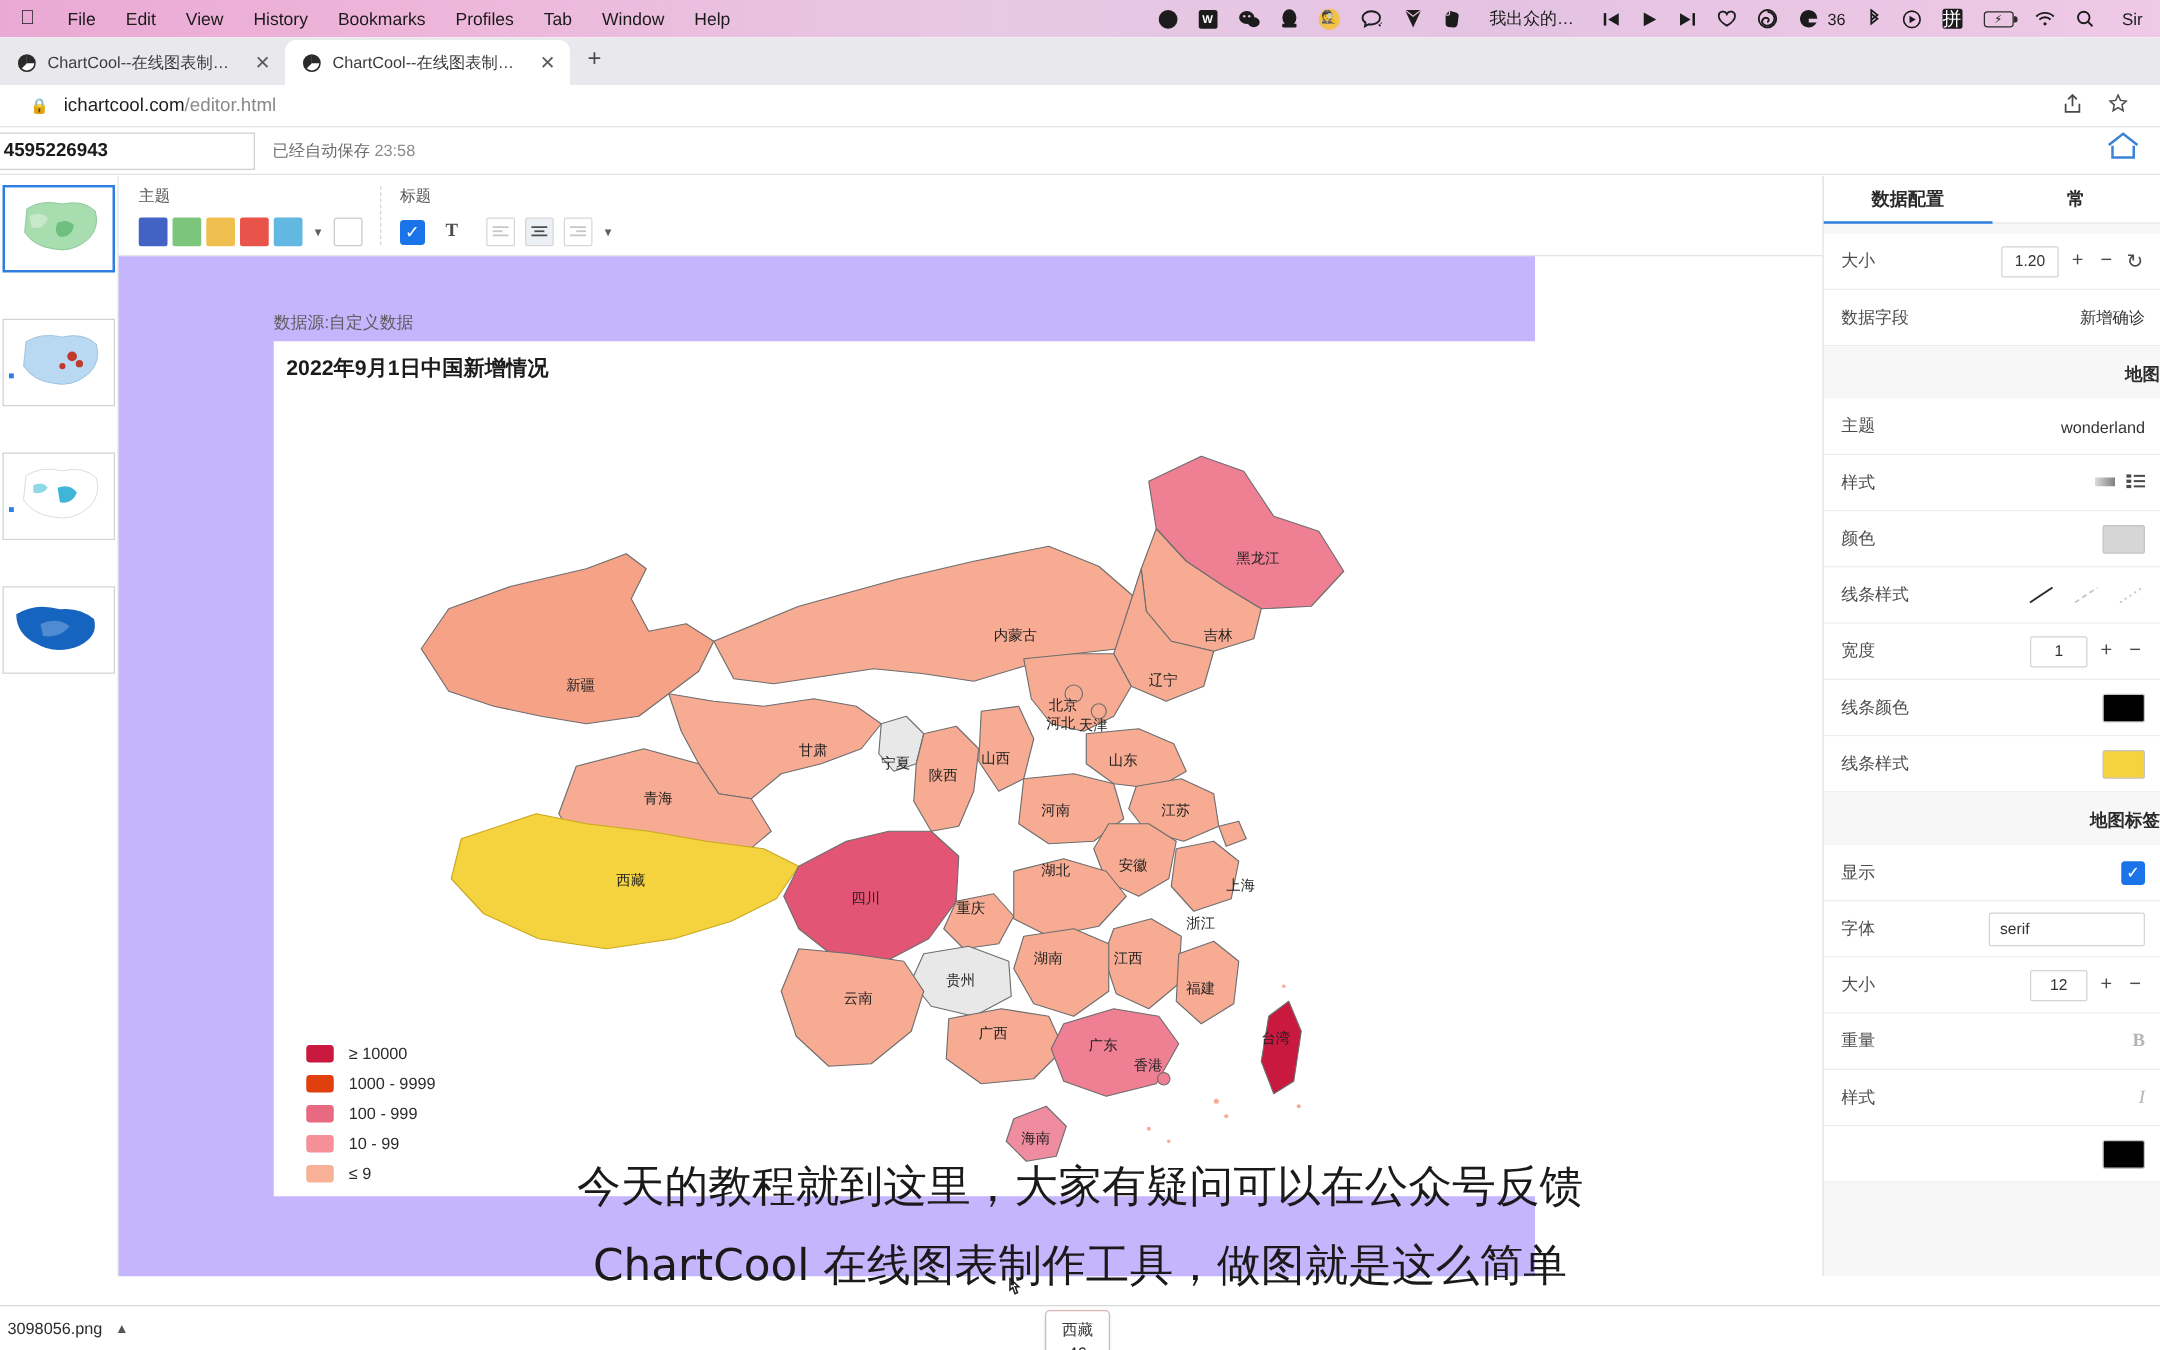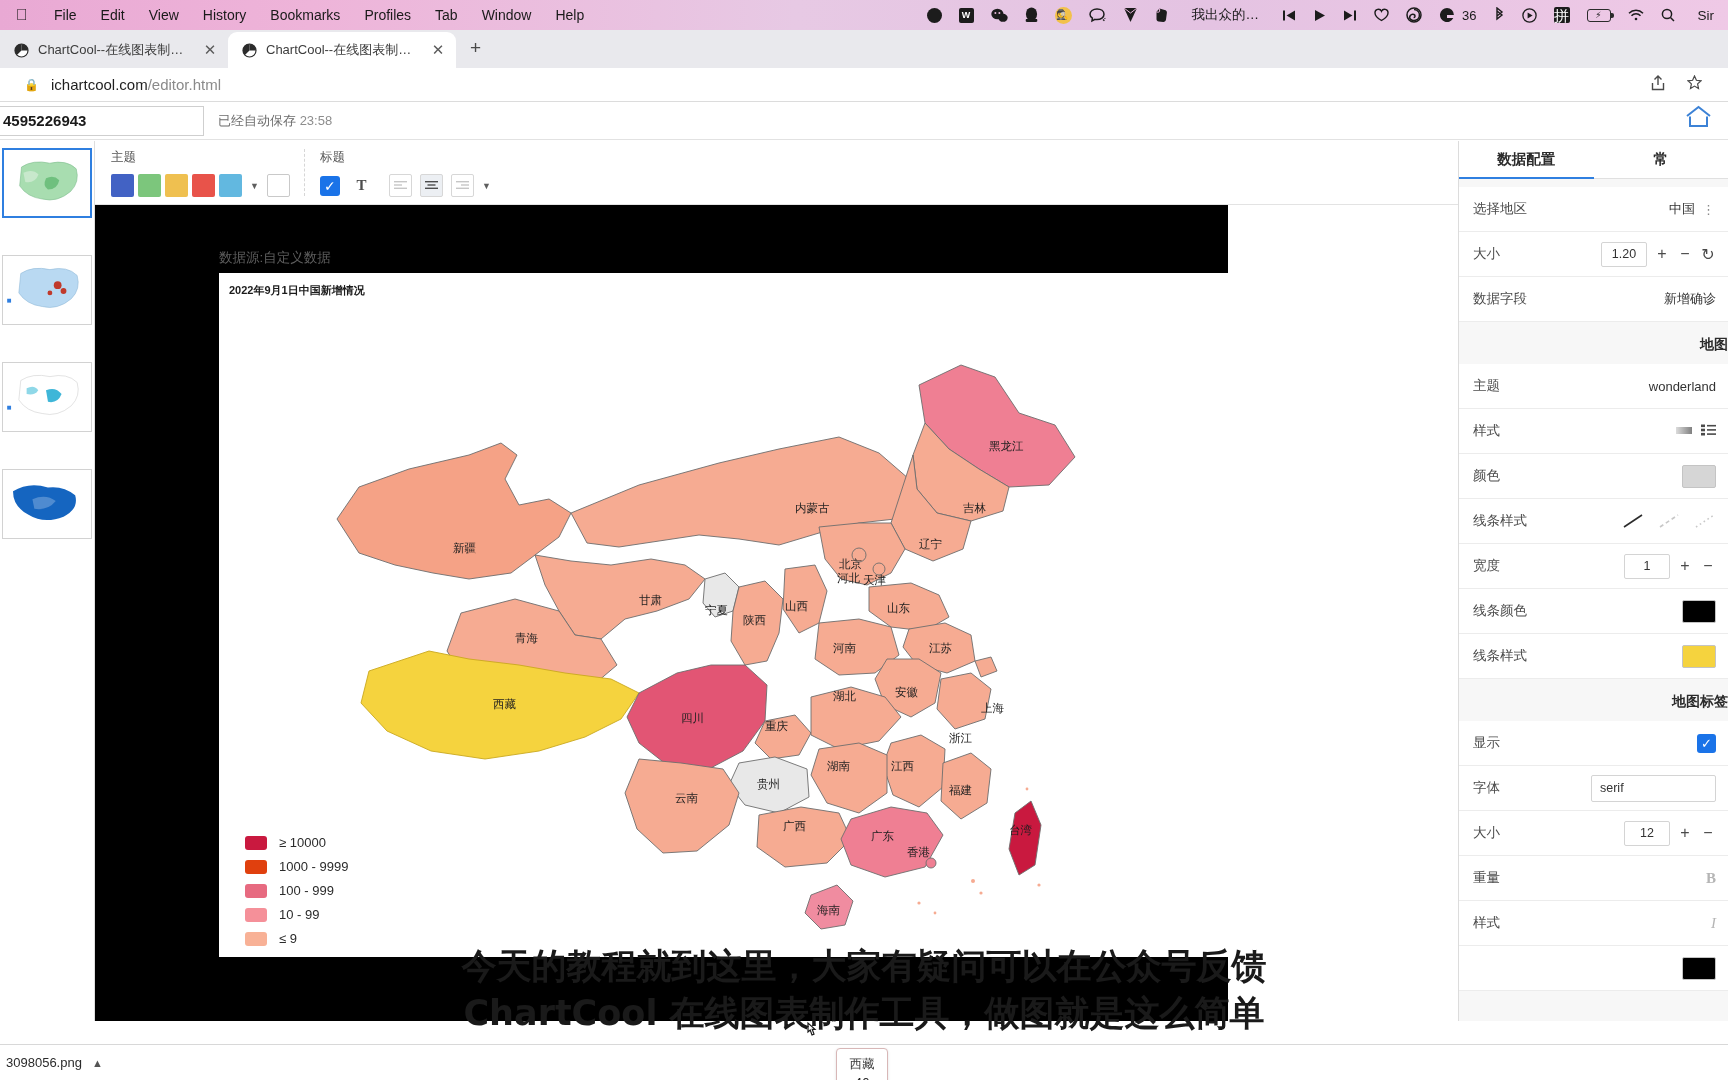--- a/index.html
+++ b/index.html
@@ -83,24 +83,24 @@
   .caret { font-size:9px; color:#5e5e5e; margin:0 4px; }
   .whitebox { width:23px;height:23px;border:1px solid #c9c9c9;background:#fff;border-radius:2px;}
   .cb { width:20px;height:20px;border-radius:3px;background:#1a73e8;color:#fff;
      display:flex;align-items:center;justify-content:center;font-size:14px;}
   .tbtn { width:23px;height:23px;border:1px solid transparent; display:flex;align-items:center;
      justify-content:center; font-size:15px; color:#4d4d4d; }
   .tbtn.boxed { border:1px solid #d7d7d7; background:#fff; border-radius:2px; font-size:12px; }
   .tbtn.on { background:#eceff3; }
 
   
-  .canvas { position:absolute; top:205px; left:95px; width:1133px; height:816px; background:#000000; }
+  .canvas { position:absolute; top:205px; left:95px; width:1133px; height:816px; background:#c4b5fd; }
   .srcline { position:absolute; left:124px; top:44px; font-size:13.5px; color:#5d5d5d; }
   .mapcard { position:absolute; left:124px; top:68px; width:1064px; height:684px; background:#fff; }
-  .maptitle { position:absolute; left:10px; top:10px; font-size:11px; font-weight:700; color:#1b1b1b; }
+  .maptitle { position:absolute; left:10px; top:10px; font-size:17px; font-weight:700; color:#1b1b1b; }
 
   .legend { position:absolute; left:26px; bottom:2px; }
   .lgrow { display:flex; align-items:center; gap:12px; margin-bottom:9px; }
   .lgsw { width:22px; height:14px; border-radius:3px; }
   .lgtx { font-size:13px; color:#2b2b2b; }
 
   .tooltip { position:absolute; left:617px; top:775px; width:52px; padding:7px 0 8px 0;
      background:#fff; border:1px solid #d8b7b7; border-radius:4px; text-align:center;
      box-shadow:0 1px 3px rgba(0,0,0,.13); z-index:8; }
   .tooltip .tr1 { font-size:12.5px; color:#3b3b3b; }
@@ -136,22 +136,22 @@
   .colorchip { width:34px;height:23px;border:1px solid #c4c4c4;border-radius:2px;}
   .cbblue{width:19px;height:19px;border-radius:3px;background:#1a73e8;color:#fff;
      display:flex;align-items:center;justify-content:center;font-size:13px;}
   .dots { font-size:13px; color:#8a8a8a; letter-spacing:1px; }
   .styleicons { display:flex; gap:9px; align-items:center; color:#6a6a6a; font-size:13px; }
   .lineopts { display:flex; gap:14px; align-items:center; }
   .lineopts svg { display:block; }
 
   
   .subs { position:absolute; left:0; bottom:43px; width:1728px; text-align:center; z-index:30; }
-  .subs div { font-size:35px; font-weight:700; color:#1a1a1a; line-height:1.34;
-     font-family:"DejaVu Sans", sans-serif; }
+  .subs div { font-size:35px; font-weight:400; color:#1a1a1a; line-height:1.34;
+     font-family:"DejaVu Sans", sans-serif;margin-top:16px; }
 
   
   .footer { position:absolute; bottom:0; left:0; width:1728px; height:36px; background:#fff;
      border-top:1px solid #d8d8d8; display:flex; align-items:center; }
   .dlchip { margin-left:-4px; display:flex; align-items:center; gap:10px;
      font-size:13px; color:#2b2b2b; padding:0 10px; }
   .dlchip .carat { font-size:11px; color:#555; }
 </style>
 </head>
 <body>
@@ -579,27 +579,20 @@
 
   <div class="rpanel">
     <div class="rtabs">
       <div class="rtab active">数据配置</div>
       <div class="rtab">常</div>
     </div>
     <div class="rbody">
 
       <div style="height:8px;background:#f7f7f7"></div>
 
-      <div class="prow">
-        <span class="plabel">选择地区</span>
-        <span class="pval">
-          <span>中国</span>
-          <span class="dots">⋮</span>
-        </span>
-      </div>
 
       <div class="prow">
         <span class="plabel">大小</span>
         <span class="pval">
           <span class="numbox">1.20</span>
           <span class="stepper">+</span>
           <span class="stepper">−</span>
           <span class="stepper">↻</span>
         </span>
       </div>

